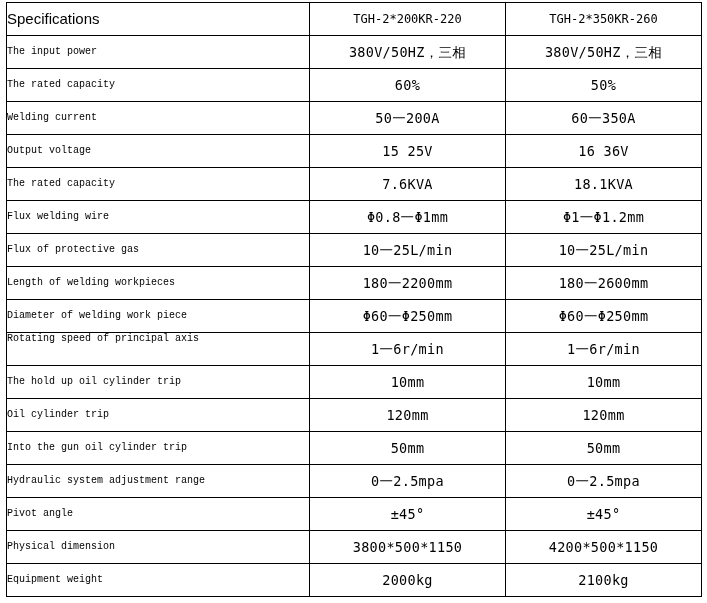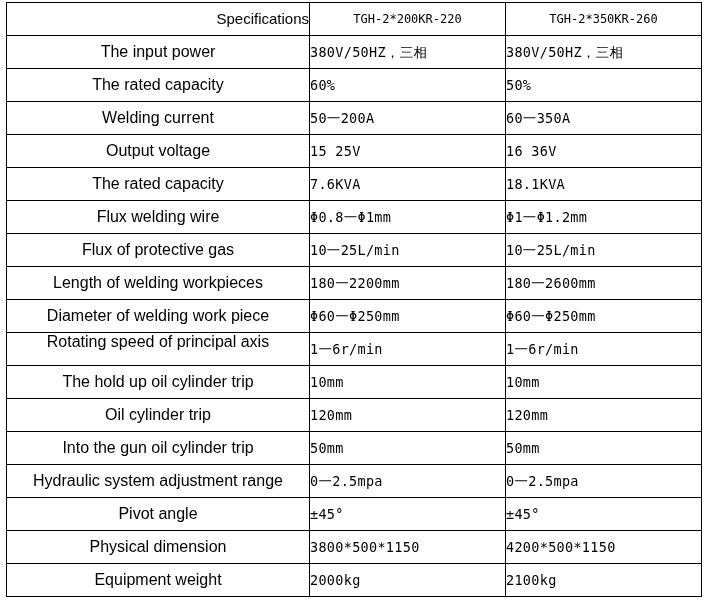--- a/index.html
+++ b/index.html
@@ -32,37 +32,37 @@
     padding: 0;
     vertical-align: middle;
     height: 33px;
     box-sizing: border-box;
   }
   col.c-label { width: 303px; }
   col.c-model { width: 196px; }
 
   .label-cell {
     padding-left: 8px;
-    font-size: 16px;
-    font-family: Liberation Sans, sans-serif;
-    text-align: center;
+    font-size: 10px;
+    font-family: Liberation Mono, monospace;
+    text-align: left;
     line-height: 1.15;
   }
   .value-cell {
-    text-align: left;
+    text-align: center;
     font-size: 13.5px;
     font-family: "DejaVu Sans Mono", monospace;
     letter-spacing: 0.3px;
     line-height: 1.2;
   }
   .header-row td {
     height: 34px;
   }
   .header-label {
-    text-align: right;
+    text-align: left;
     font-size: 15px;
     font-family: "Liberation Sans", sans-serif;
     padding-left: 0;
   }
   .header-model {
     text-align: center;
     font-size: 12px;
     font-family: "DejaVu Sans Mono", monospace;
     letter-spacing: 0px;
   }

